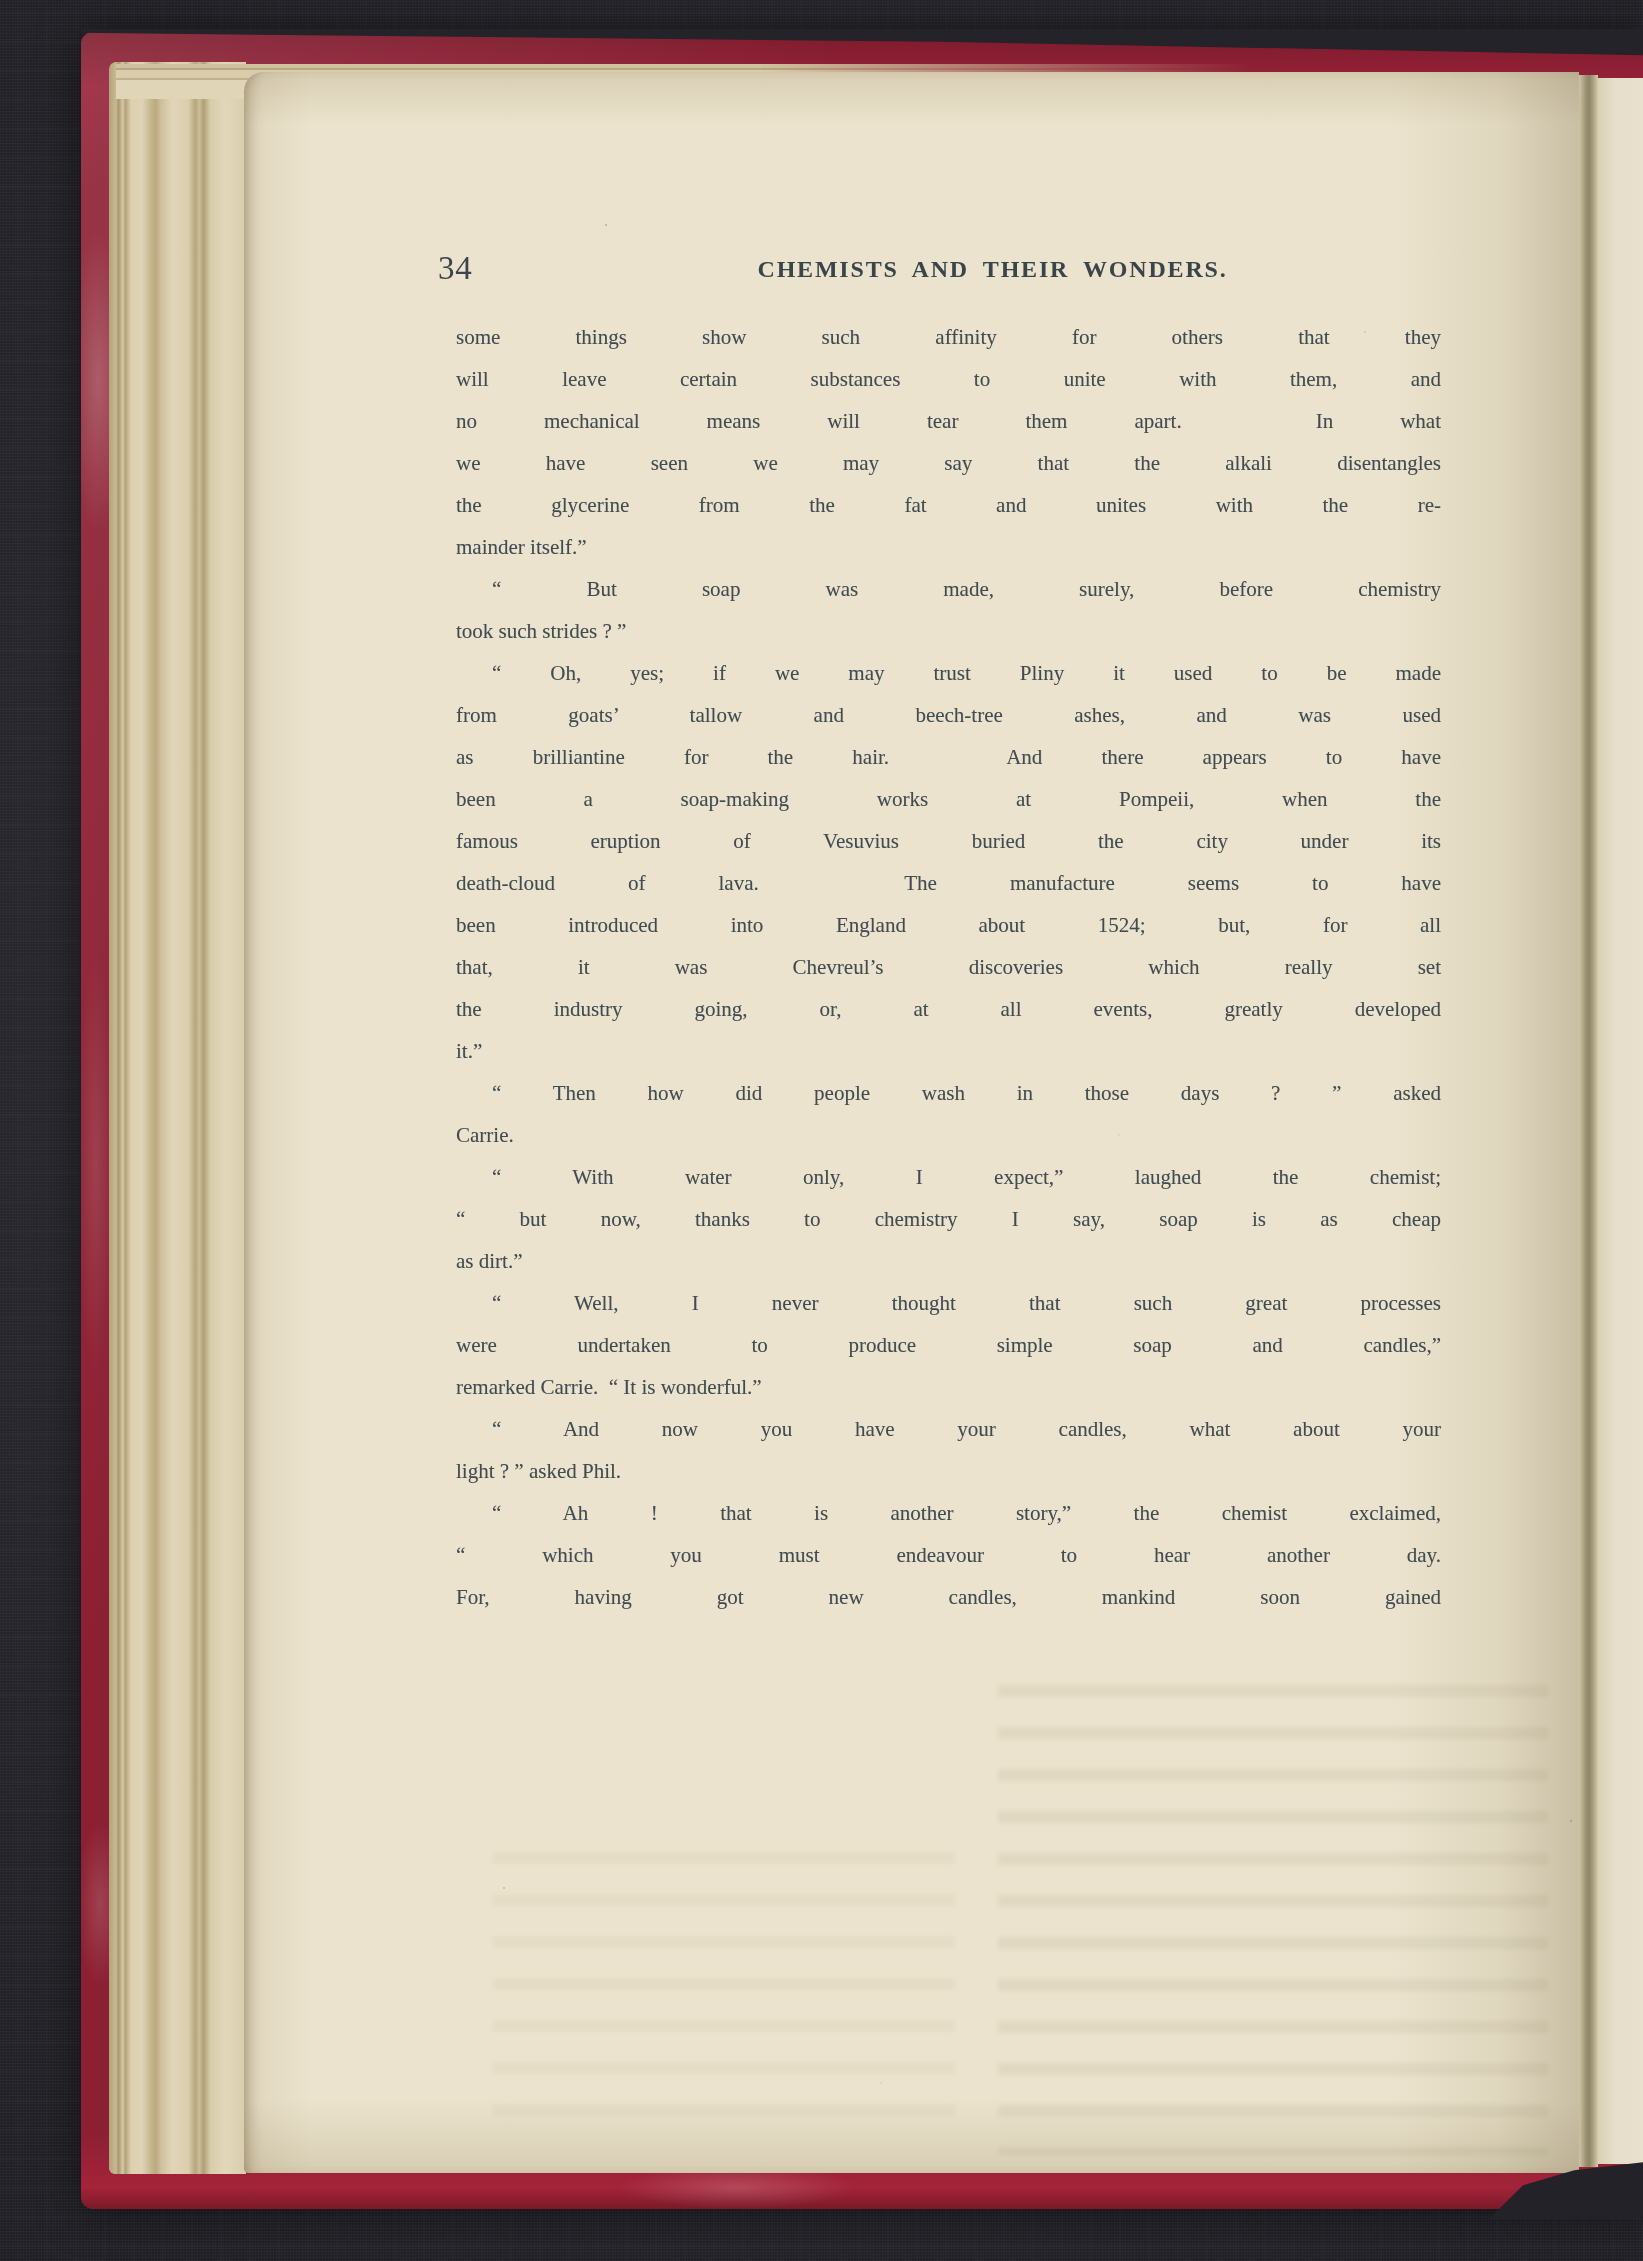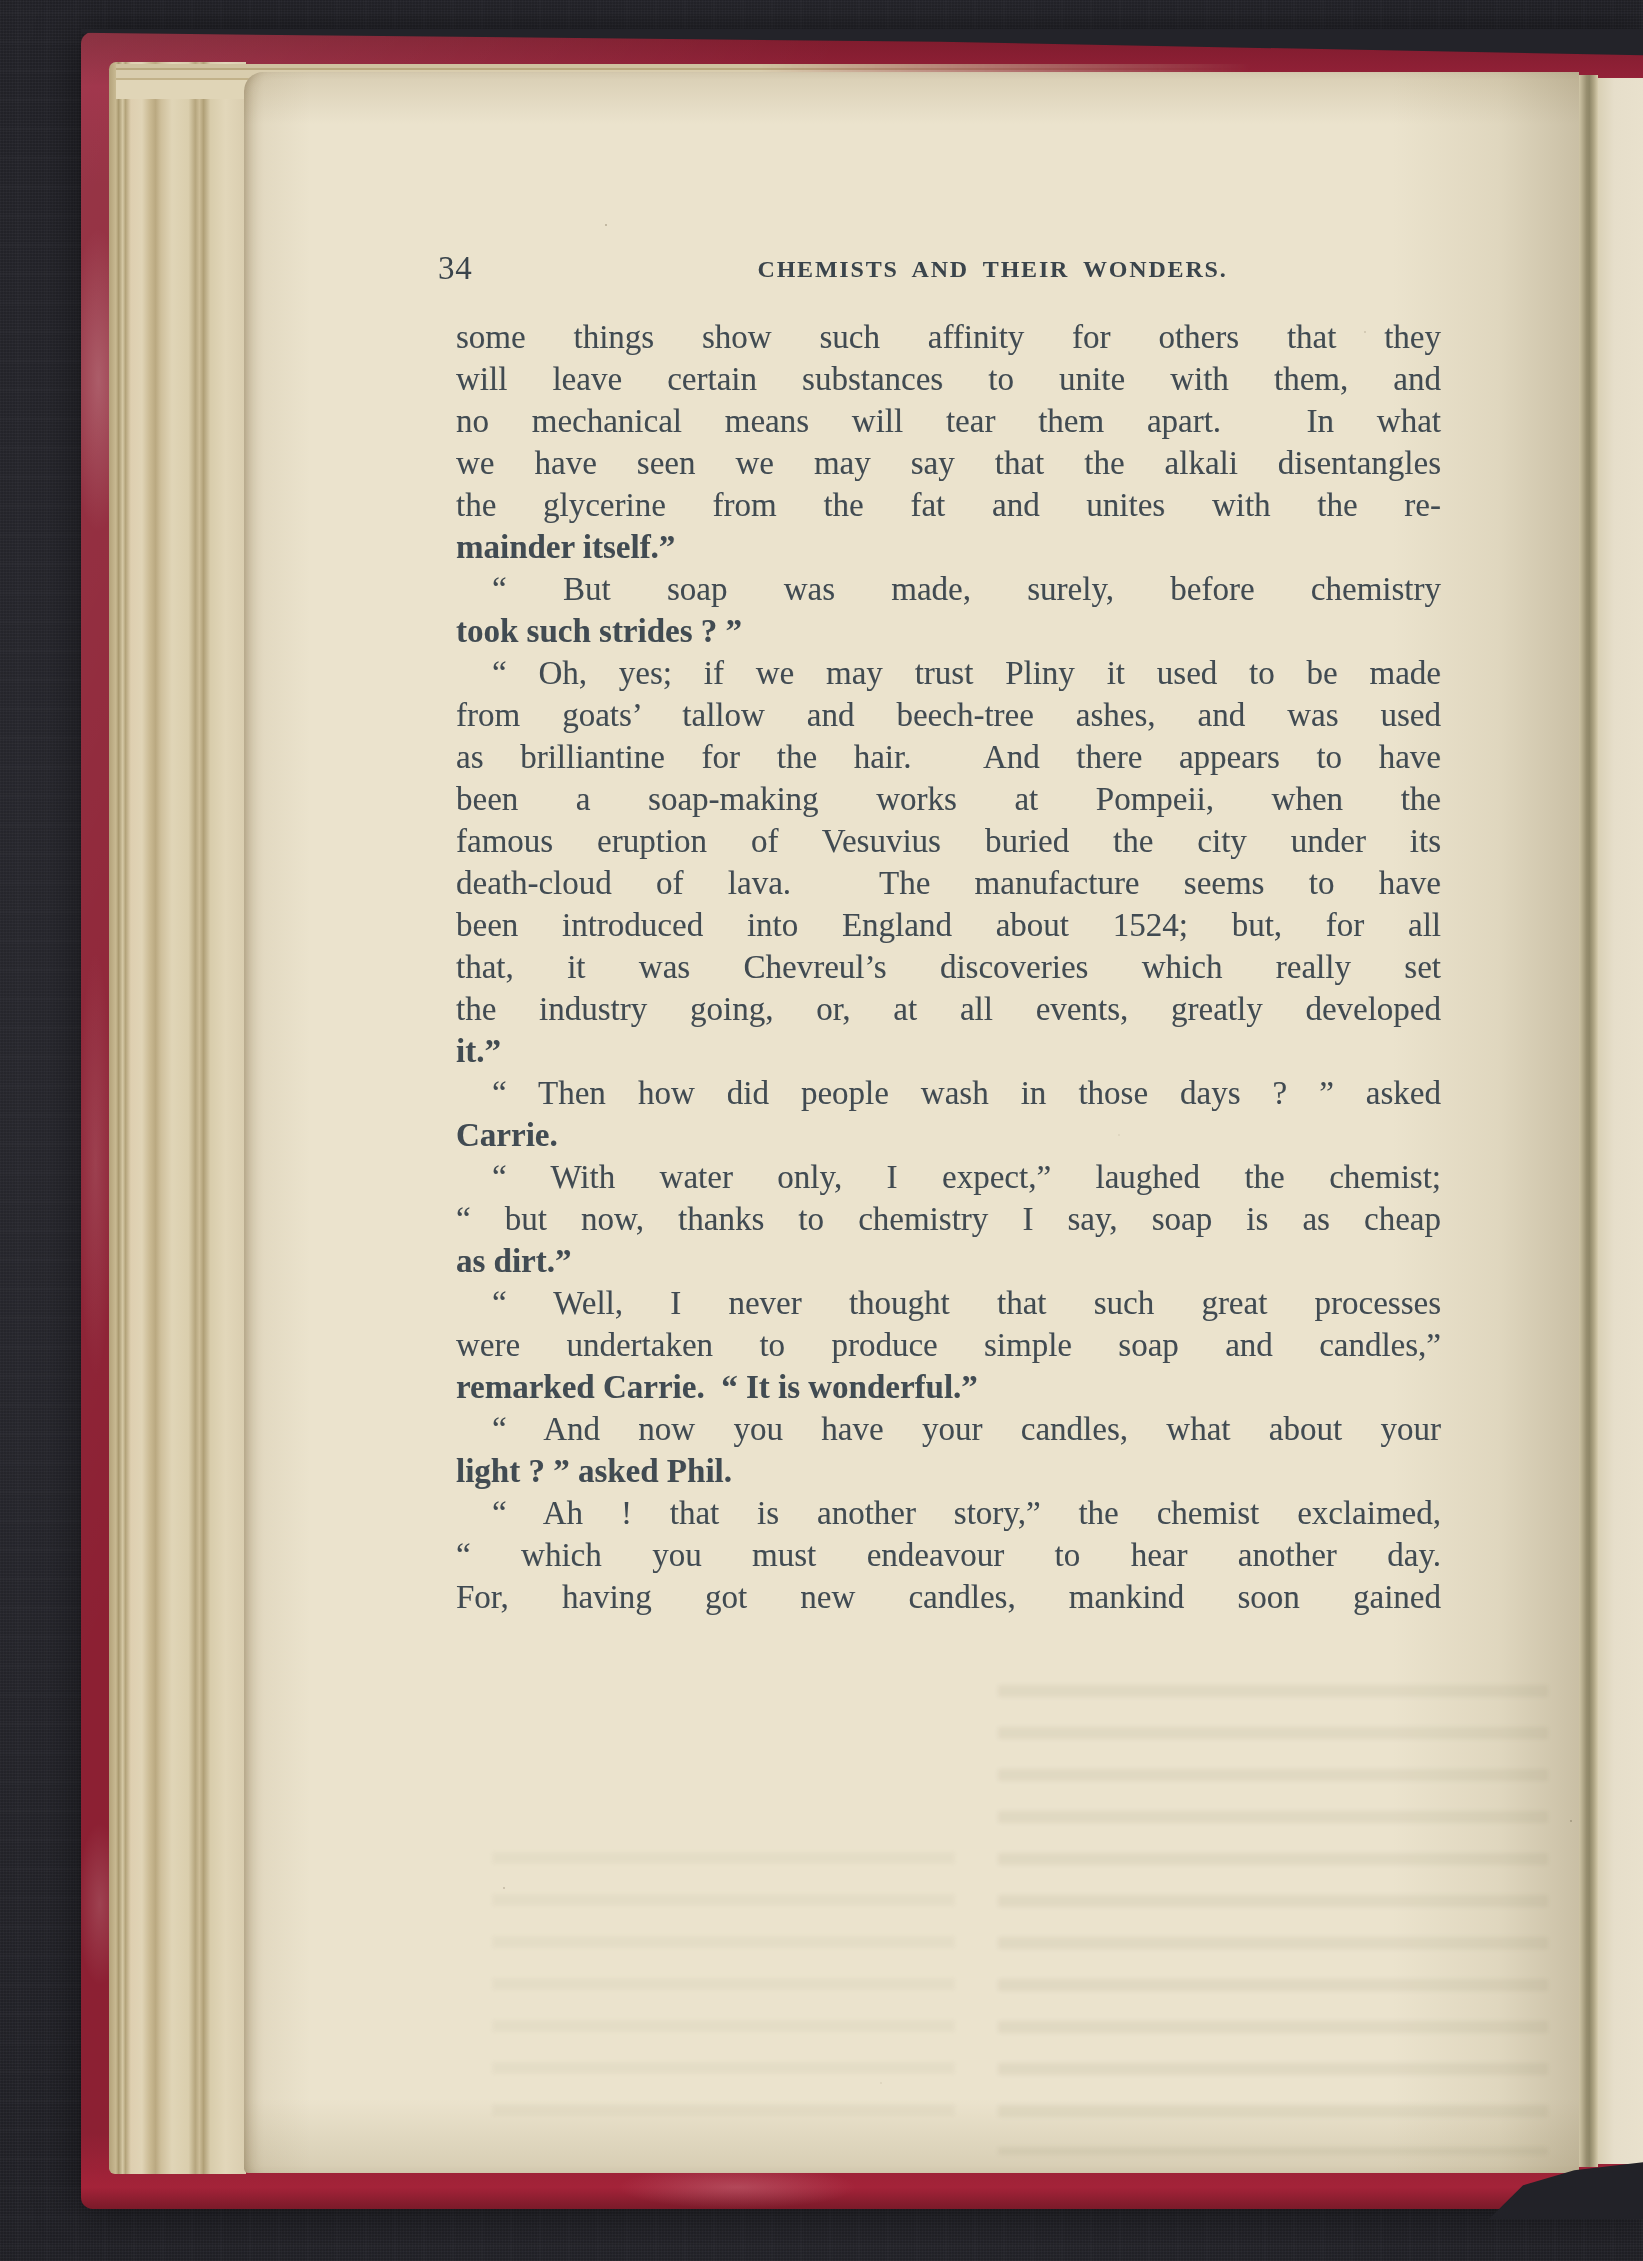--- a/index.html
+++ b/index.html
@@ -91,26 +91,26 @@
   .running-header{
     position:absolute;left:456px;width:985px;top:2.9px;text-align:center;
     font-size:24px;line-height:35px;font-weight:600;letter-spacing:1.8px;word-spacing:6.5px;
   }
   .text-block{
     position:absolute;left:456px;top:316px;width:985px;
     color:#414b52;
     text-shadow:0.3px 0.4px 0 rgba(62,74,82,0.22);
   }
   .text-line{
-    height:42px;line-height:42px;font-size:33px;
+    height:42px;line-height:42px;font-size:21px;
     text-align:justify;text-align-last:justify;
     white-space:normal;
   }
   .text-line.indent{padding-left:36px;}
-  .text-line.last{text-align-last:left;font-weight:bold;}
+  .text-line.last{text-align-last:left;}
 </style>
 </head>
 <body>
 
 <div class="stage">
   <div class="book-cover"></div>
   <div class="cloth-wedge-top"></div>
   <div class="page-edges-left"></div>
   <div class="page-edges-top"></div>
   <div class="main-page"></div>

